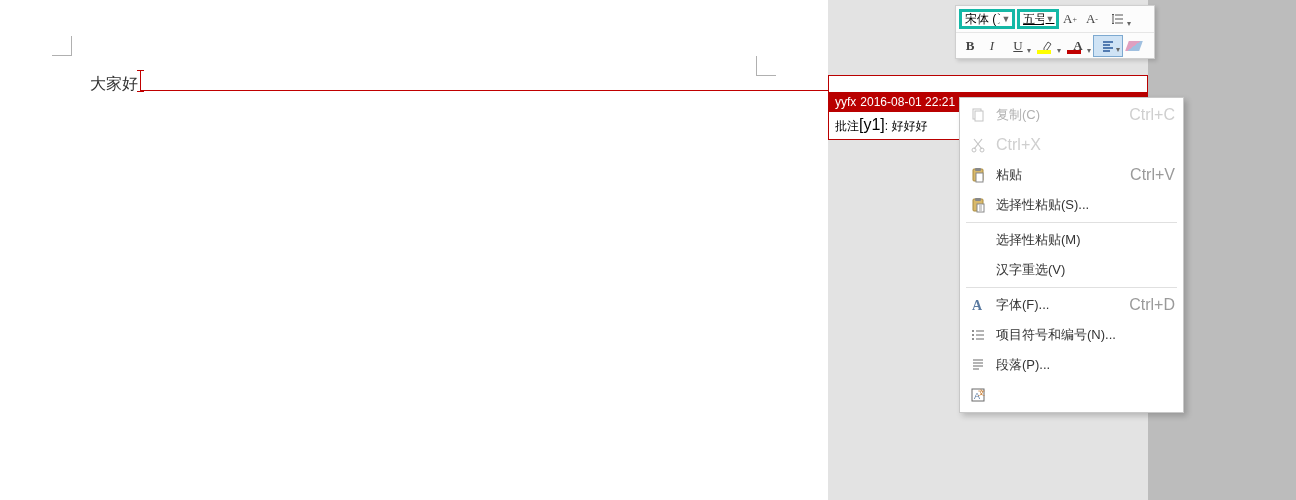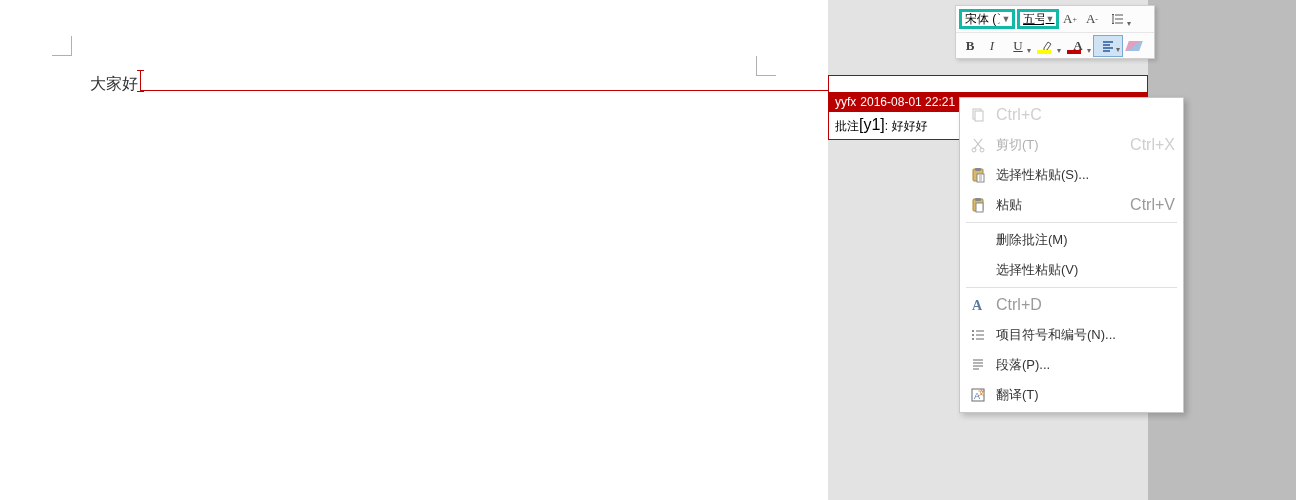--- a/index.html
+++ b/index.html
@@ -265,71 +265,72 @@
 </div>
 
 <div class="ctx-menu" id="ctx-menu">
     <div class="ctx-item disabled">
       <span class="ctx-icon">
         <svg width="16" height="16" viewBox="0 0 16 16">
           <rect x="3" y="2" width="8" height="10" fill="none" stroke="#c4c4c4"></rect>
           <rect x="5" y="4" width="8" height="10" fill="#fff" stroke="#c4c4c4"></rect>
         </svg>
       </span>
+      <span class="ctx-label">复制(C)</span>
       <span class="ctx-shortcut">Ctrl+C</span>
     </div>
     <div class="ctx-item disabled">
       <span class="ctx-icon">
         <svg width="16" height="16" viewBox="0 0 16 16">
           <path d="M4 2l8 10M12 2l-8 10" stroke="#c4c4c4" stroke-width="1.2"></path>
           <circle cx="4" cy="13" r="2" fill="none" stroke="#c4c4c4"></circle>
           <circle cx="12" cy="13" r="2" fill="none" stroke="#c4c4c4"></circle>
         </svg>
       </span>
-      <span class="ctx-label">剪切(T)</span>
       <span class="ctx-shortcut">Ctrl+X</span>
+    </div>
+    <div class="ctx-item">
+      <span class="ctx-icon">
+        <svg width="16" height="16" viewBox="0 0 16 16">
+          <rect x="3" y="2" width="10" height="12" rx="1" fill="#d9b96b" stroke="#a88a40"></rect>
+          <rect x="5" y="1" width="6" height="3" rx="1" fill="#888"></rect>
+          <rect x="6" y="6" width="7" height="9" fill="#fff" stroke="#888"></rect>
+        </svg>
+      </span>
+      <span class="ctx-label">粘贴</span>
+      <span class="ctx-shortcut">Ctrl+V</span>
     </div>
     <div class="ctx-item">
       <span class="ctx-icon">
         <svg width="16" height="16" viewBox="0 0 16 16">
           <rect x="3" y="2" width="10" height="12" rx="1" fill="#d9b96b" stroke="#a88a40"></rect>
           <rect x="5" y="1" width="6" height="3" rx="1" fill="#888"></rect>
           <rect x="7" y="7" width="7" height="8" fill="#fff" stroke="#888"></rect>
           <path d="M9 9h3M9 11h3M9 13h3" stroke="#888" stroke-width="0.8"></path>
         </svg>
       </span>
       <span class="ctx-label">选择性粘贴(S)...</span>
     </div>
-    <div class="ctx-item">
-      <span class="ctx-icon">
-        <svg width="16" height="16" viewBox="0 0 16 16">
-          <rect x="3" y="2" width="10" height="12" rx="1" fill="#d9b96b" stroke="#a88a40"></rect>
-          <rect x="5" y="1" width="6" height="3" rx="1" fill="#888"></rect>
-          <rect x="6" y="6" width="7" height="9" fill="#fff" stroke="#888"></rect>
-        </svg>
-      </span>
-      <span class="ctx-label">粘贴</span>
-      <span class="ctx-shortcut">Ctrl+V</span>
-    </div>
     <div class="ctx-sep"></div>
     <div class="ctx-item">
       <span class="ctx-icon"></span>
-      <span class="ctx-label">删除批注(M)</span>
+      <span class="ctx-label">选择性粘贴(M)</span>
     </div>
     <div class="ctx-item">
       <span class="ctx-icon"></span>
-      <span class="ctx-label">选择性粘贴(V)</span>
+      <span class="ctx-label">汉字重选(V)</span>
     </div>
     <div class="ctx-sep"></div>
     <div class="ctx-item">
       <span class="ctx-icon">
         <svg width="16" height="16" viewBox="0 0 16 16">
           <text x="2" y="13" font-family="Times New Roman" font-size="14" fill="#5a7aa0" font-weight="bold">A</text>
         </svg>
       </span>
+      <span class="ctx-label">字体(F)...</span>
       <span class="ctx-shortcut">Ctrl+D</span>
     </div>
     <div class="ctx-item">
       <span class="ctx-icon">
         <svg width="16" height="16" viewBox="0 0 16 16">
           <circle cx="3" cy="4" r="1" fill="#6a6a6a"></circle>
           <circle cx="3" cy="8" r="1" fill="#6a6a6a"></circle>
           <circle cx="3" cy="12" r="1" fill="#6a6a6a"></circle>
           <path d="M6 4h8M6 8h8M6 12h8" stroke="#6a6a6a" stroke-width="1.2"></path>
         </svg>
@@ -345,15 +346,14 @@
       <span class="ctx-label">段落(P)...</span>
     </div>
     <div class="ctx-item">
       <span class="ctx-icon">
         <svg width="16" height="16" viewBox="0 0 16 16">
           <rect x="2" y="2" width="12" height="12" fill="none" stroke="#6a6a6a"></rect>
           <text x="4" y="12" font-size="9" fill="#5a7aa0">A</text>
           <text x="8" y="8" font-size="7" fill="#c06000">文</text>
         </svg>
       </span>
-      <span class="ctx-label">翻译(T)</span>
     </div>
   </div>
 
 </body></html>

